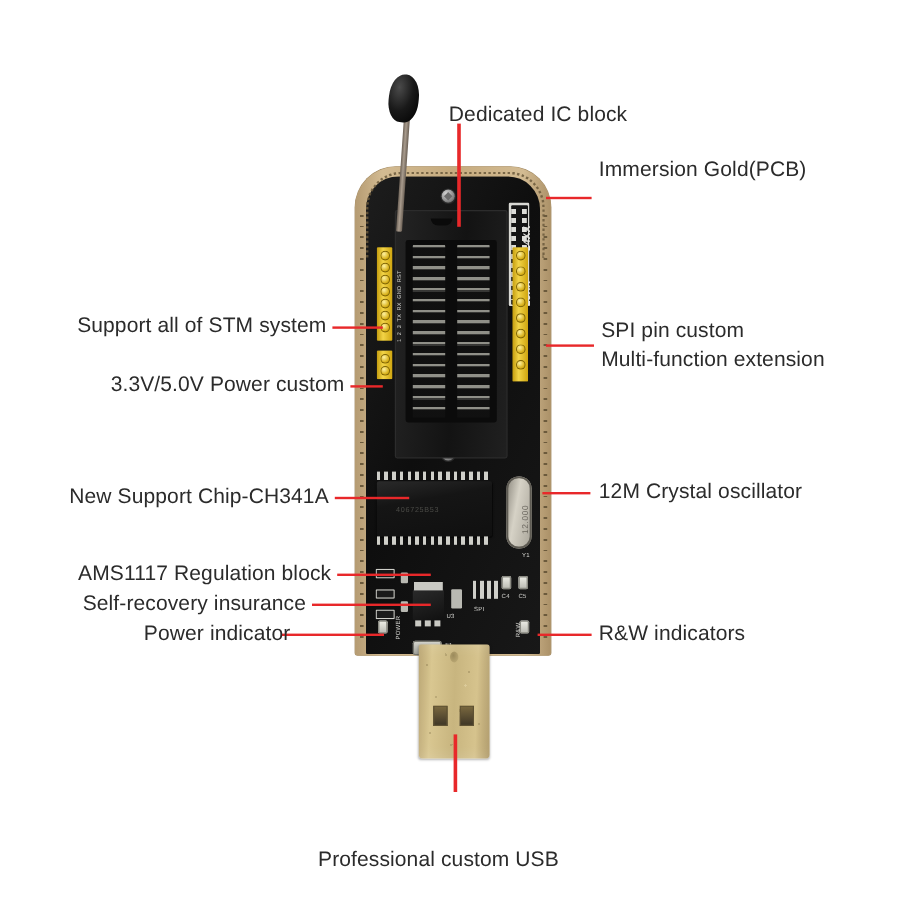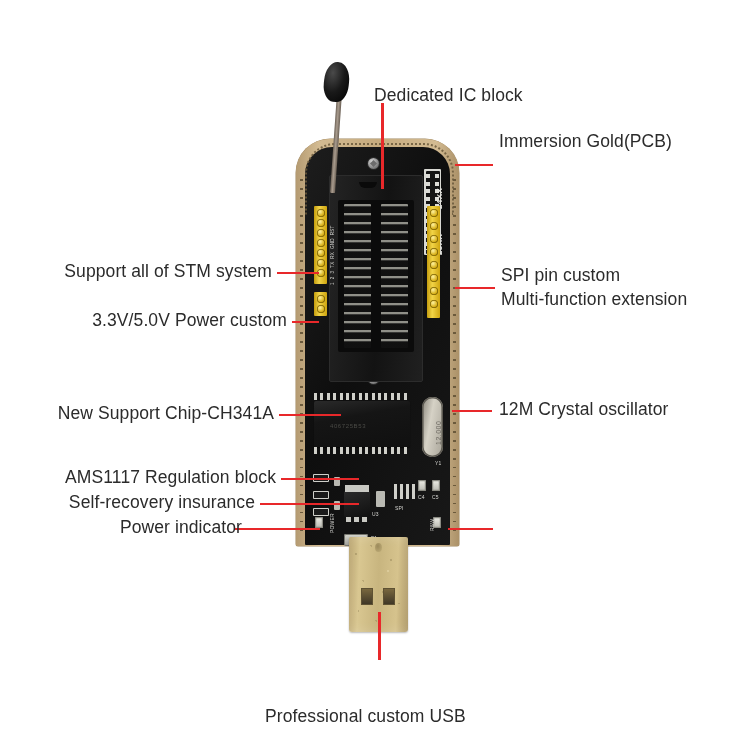--- a/index.html
+++ b/index.html
@@ -501,16 +501,17 @@
   <div class="anno right-align" style="left:0px; top:402px; width:274px;">New Support Chip-CH341A</div>
 
   <div class="anno" style="left:499px; top:398px;">12M Crystal oscillator</div>
 
   <div class="anno right-align" style="left:0px; top:466px; width:276px;">AMS1117 Regulation block</div>
 
   <div class="anno right-align" style="left:0px; top:491px; width:255px;">Self-recovery insurance</div>
 
   <div class="anno right-align" style="left:0px; top:516px; width:230px;margin-left:12px;">Power indicator</div>
 
+  <div class="anno" style="left:499px; top:516px;">R&amp;W indicators</div>
 
   <div class="anno center-align" style="left:265px; top:672px; width:226px;">Professional custom USB</div>
 
 </div>
 
 </body></html>

